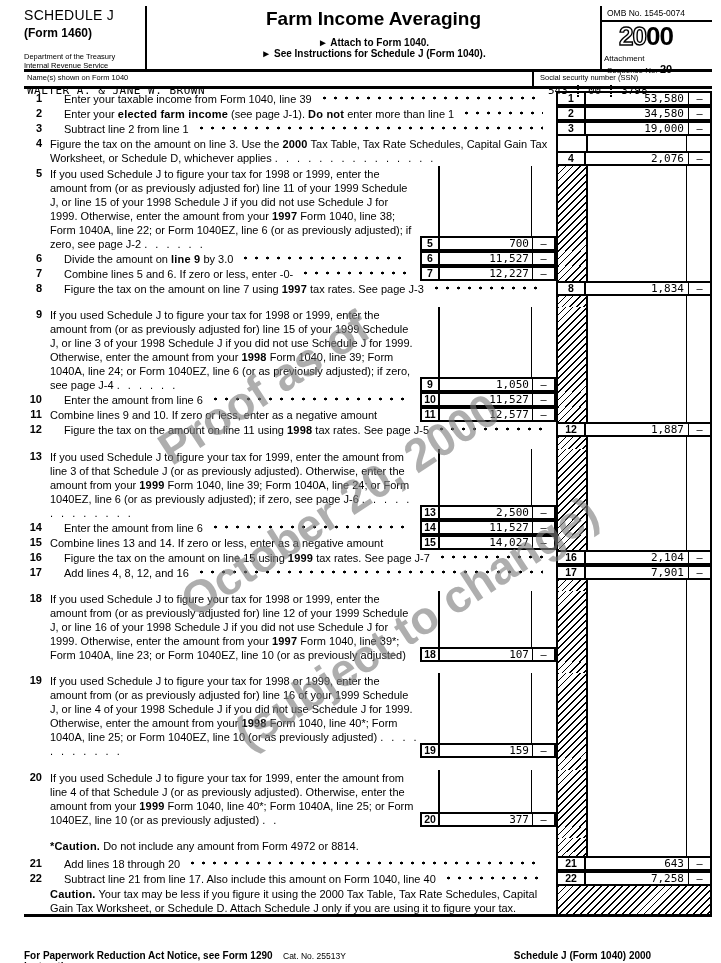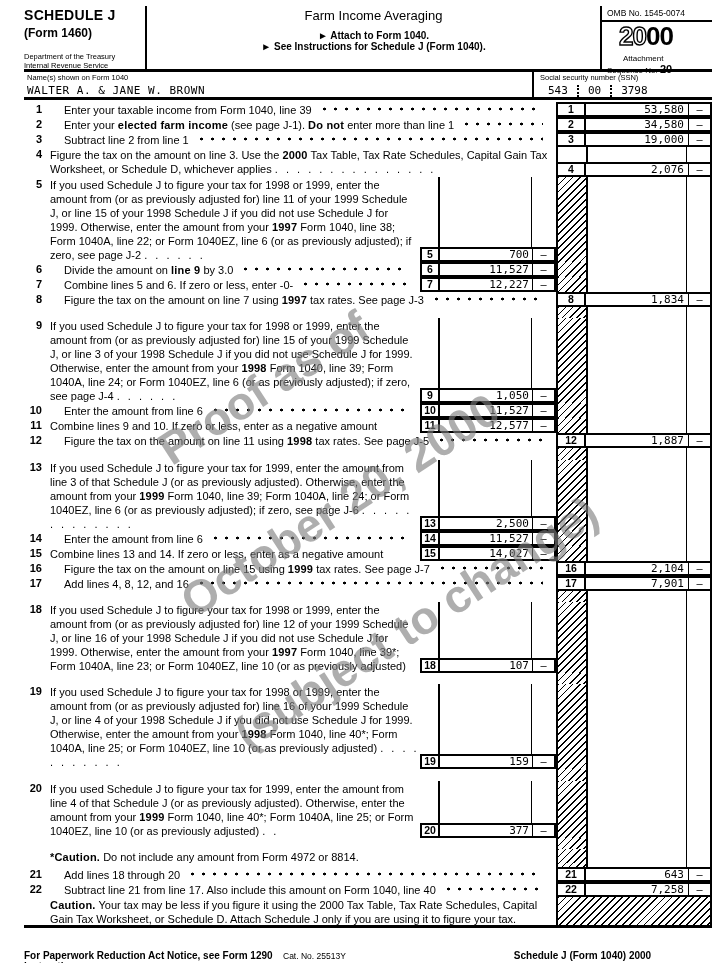--- a/index.html
+++ b/index.html
@@ -7,36 +7,36 @@
   body {
     background: #fff; color: #000;
     font-family: "Liberation Sans", sans-serif;
     position: relative; overflow: hidden;
   }
   .page { position:absolute; inset:0; padding: 6px 9px 0 24px; }
 
   
   .hdr { display:flex; height:66px; border-bottom:3px solid #000; }
   .hdr-left { width:121px; padding-top:1px; }
-  .sched { font-size:14px; font-weight:bold; letter-spacing:.3px; }
+  .sched { font-size:14px; font-weight:normal; letter-spacing:.3px; }
   .f1040 { font-size:12px; font-weight:bold; margin-top:3px; }
   .dept  { font-size:7.5px; line-height:9px; margin-top:12px; }
   .hdr-mid { flex:1; border-left:2px solid #000; text-align:center; padding-top:2px; }
-  .title { font-size:13px; font-weight:normal; }
+  .title { font-size:19px; font-weight:bold; }
   .attach { font-size:10px; font-weight:bold; margin-top:7px; }
   .seeinstr { font-size:10px; font-weight:bold; }
   .hdr-right { width:112px; border-left:2px solid #000; display:flex; flex-direction:column; }
   .omb { font-size:8.5px; padding:2px 0 2px 5px; border-bottom:2px solid #000; white-space:nowrap; }
   .yearwrap { text-align:center; margin-top:1px; }
-  .att-lbl { font-size:8px; padding-left:21px; }
+  .att-lbl { font-size:8px; padding-left:2px; }
   .seq { font-size:8px; padding-left:5px; }
   .seq b { font-size:11px; }
 
   
-  .namerow { display:flex; height:28px; border-bottom:3px solid #000; }
+  .namerow { display:flex; height:17px; border-bottom:3px solid #000; }
   .nr-left { flex:1; padding:1px 0 0 3px; }
   .tinylbl { font-size:7.5px; }
   .fill { font-family:"DejaVu Sans Mono", monospace; font-size:11px; }
   .namev { margin-top:2px; letter-spacing:.5px; }
   .nr-right { width:180px; border-left:2px solid #000; padding:1px 0 0 6px; }
   .ssnv { display:flex; margin-top:2px; align-items:center; }
   .ssep { width:0; height:12px; border-left:2px dotted #000; margin:0 9px; }
   .ssn1 { margin-left:8px; }
 
   

